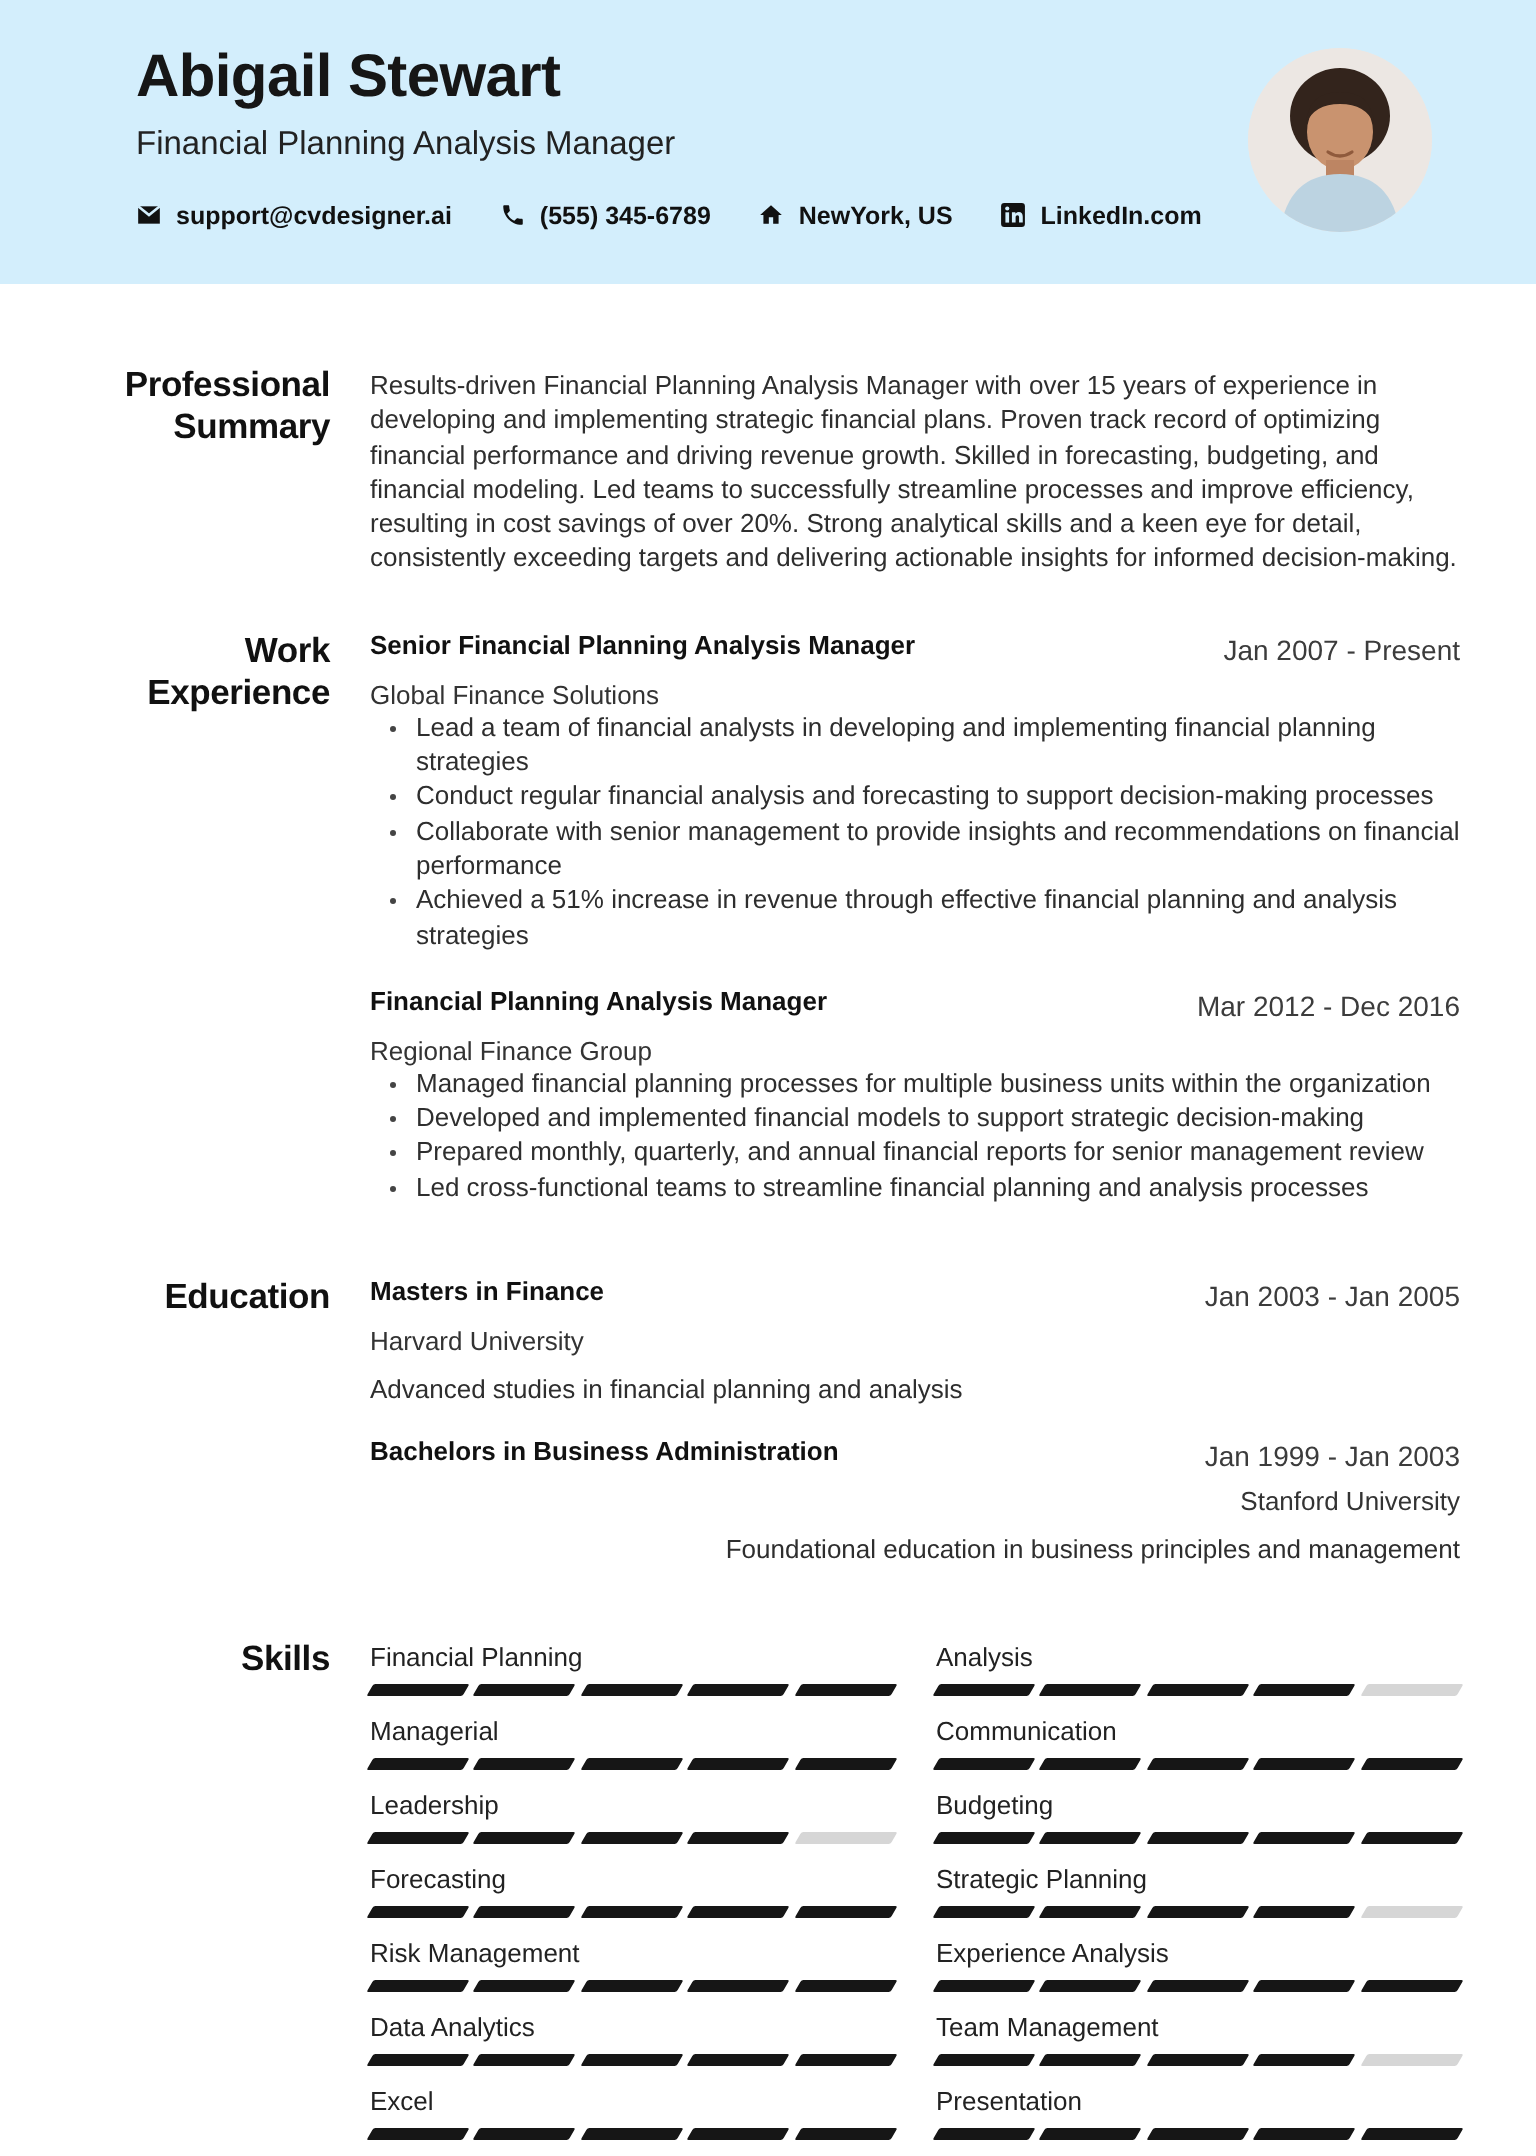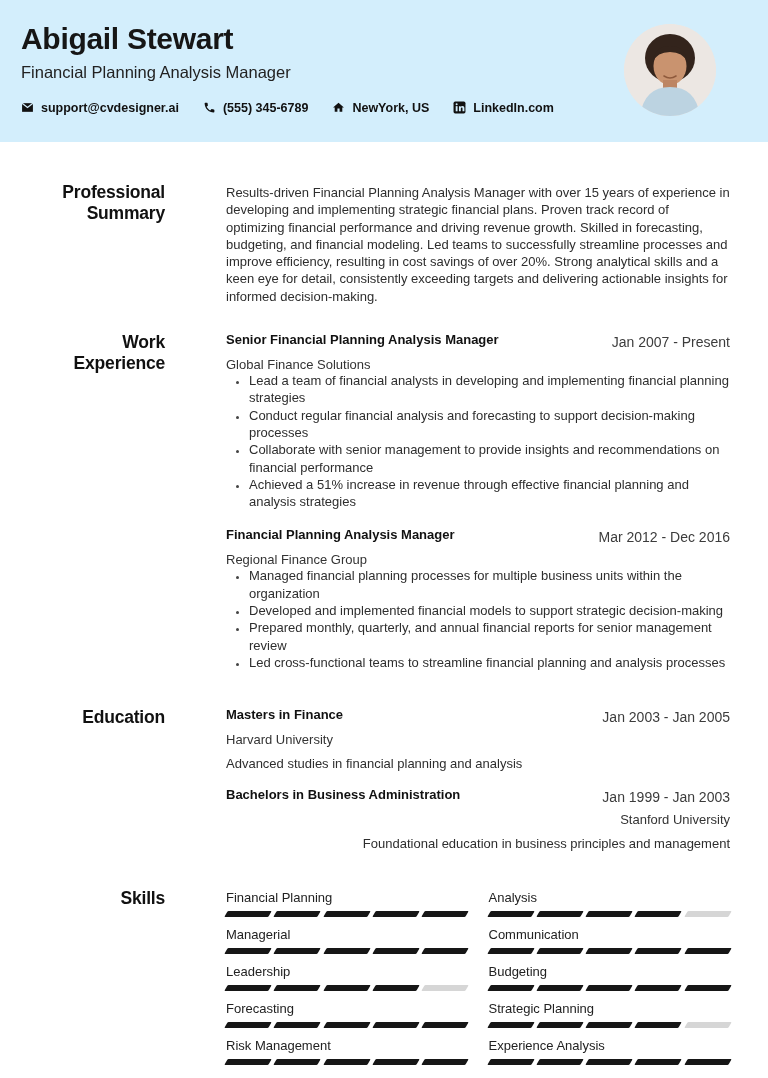--- a/index.html
+++ b/index.html
@@ -1,32 +1,32 @@
 <!DOCTYPE html>
 <html><head>
 <meta charset="utf-8">
 <style>
   * { margin:0; padding:0; box-sizing:border-box; }
   html,body { width:768px; height:1078px; overflow:hidden; background:#ffffff;
     font-family:"Liberation Sans", sans-serif; color:#2b2b2b; }
 
   
   .header { position:relative; width:768px; height:142px; background:#d3eefc; }
-  .header-inner { padding:22px 0 0 21px; }
+  .header-inner { padding:22px 0 0 68px; }
   .name { font-size:30px; font-weight:bold; color:#161616; letter-spacing:-0.3px; line-height:1.15; }
   .job-title { font-size:16.5px; color:#222; margin-top:6px; }
   .contact-row { display:flex; align-items:center; gap:24px; margin-top:19px;font-weight:bold; }
   .contact-item { display:flex; align-items:center; gap:7px; font-size:12.5px; color:#111; }
   .contact-item svg { display:block; }
   .avatar-wrap { position:absolute; top:24px; left:624px; width:92px; height:92px;
     border-radius:50%; overflow:hidden; background:#ece8e4; }
 
   
   .page-body { padding:0 38px 0 40px; }
-  .section { display:flex;gap:41px; }
+  .section { display:flex; }
   .section-heading { width:125px; flex:0 0 125px; text-align:right; font-size:17.5px;
     font-weight:bold; color:#111; line-height:1.2; letter-spacing:-0.2px; }
   .section-content { flex:1; margin-left:20px; }
 
   .section-summary   { margin-top:40px; }
   .section-experience{ margin-top:27px; }
   .section-education { margin-top:36px; }
   .section-skills    { margin-top:37px; }
 
   .summary-text { font-size:13px; line-height:17.3px; color:#2e2e2e; margin-top:2px; }

